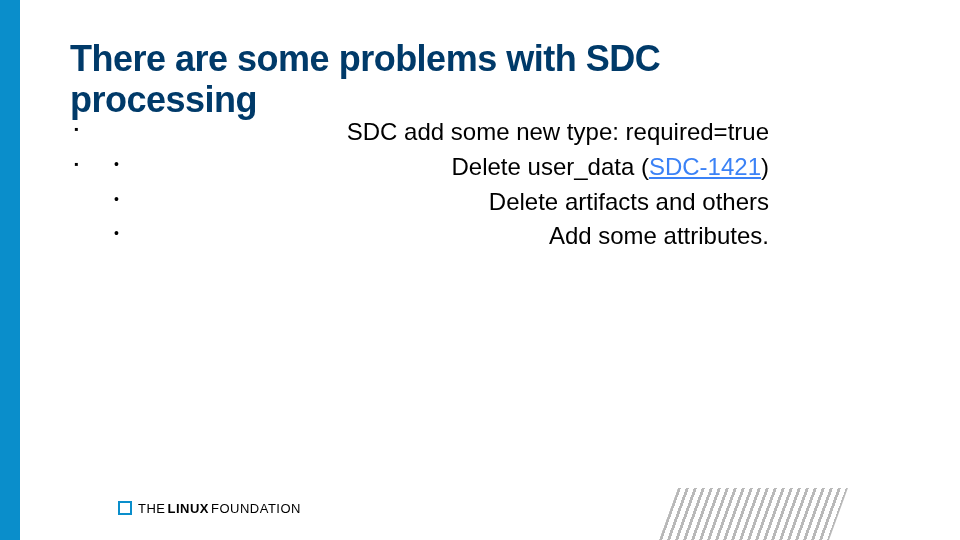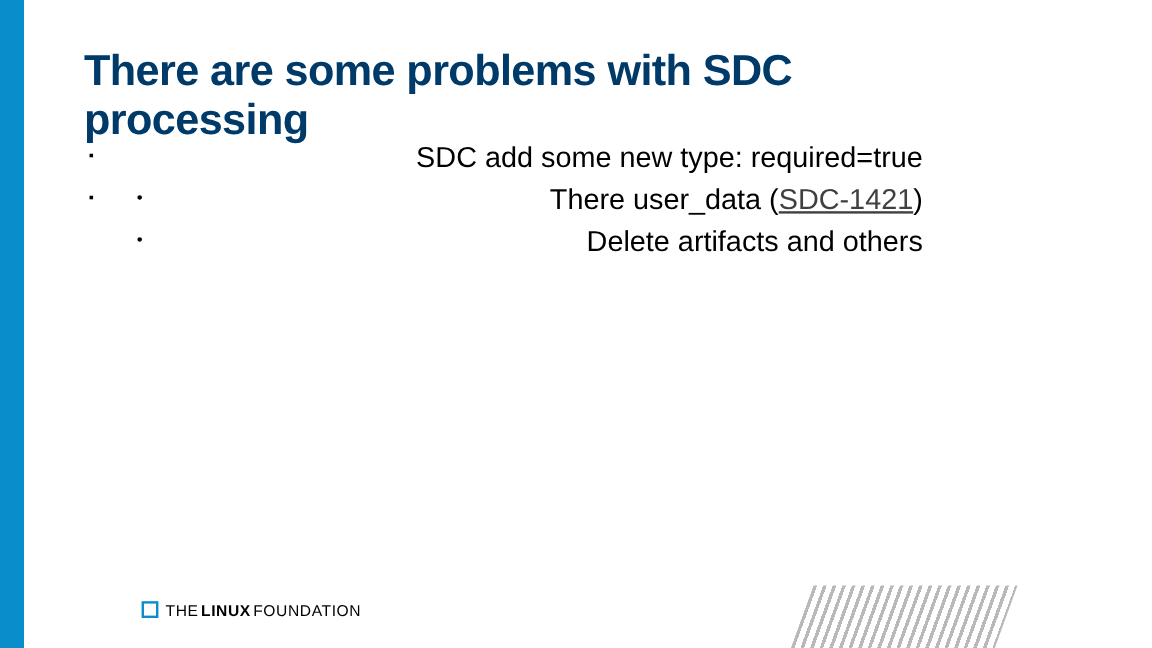--- a/index.html
+++ b/index.html
@@ -76,21 +76,21 @@
   }
   ul.inner > li::before {
     content: "\2022";
     position: absolute;
     left: 6px;
     top: 4px;
     font-size: 14px;
     color: #000;
   }
   .link {
-    color: #404040;
+    color: #3b82f6;
     text-decoration: underline;
   }
   .closing {
     margin-top: 28px;
   }
   
   .footer-logo {
     position: absolute;
     left: 70px;
     bottom: 24px;
@@ -136,24 +136,27 @@
   <div class="title">There are some problems with SDC processing</div>
 
   <div class="content">
     <ul class="outer">
       <li>
         <span>SDC add some new type: required=true</span>
       </li>
       <li>
         <ul class="inner">
           <li>
-            <span>There user_data (</span><a href="#" class="link">SDC-1421</a><span>)</span>
+            <span>Delete user_data (</span><a href="#" class="link">SDC-1421</a><span>)</span>
           </li>
           <li>
             <span>Delete artifacts and others</span>
+          </li>
+          <li>
+            <span>Add some attributes.</span>
           </li>
         </ul>
       </li>
     </ul>
 
   </div>
 
   <div class="footer-logo">
     <span class="sq"></span>
     <span class="thin">THE</span>

